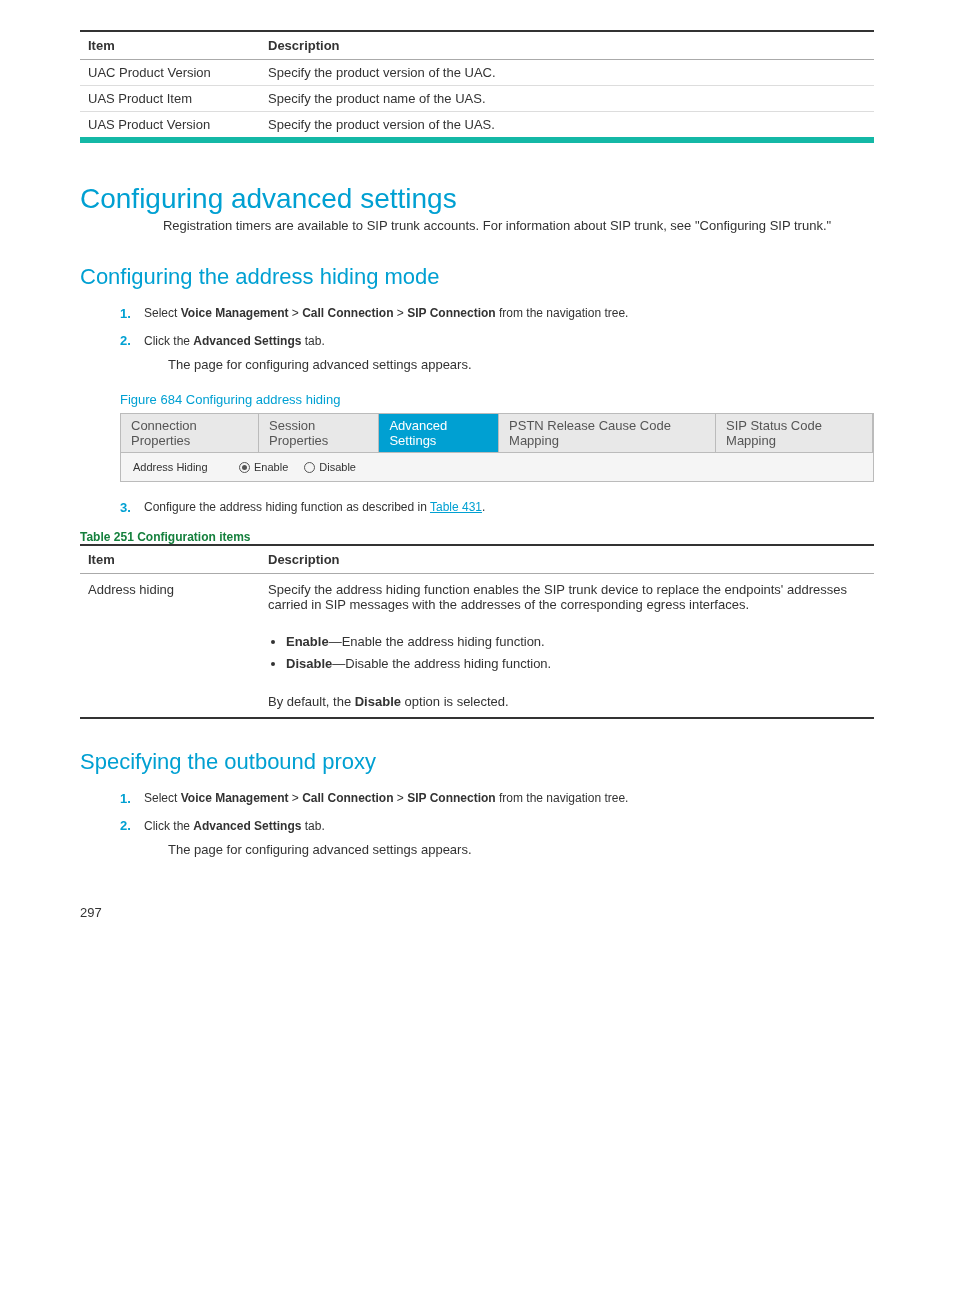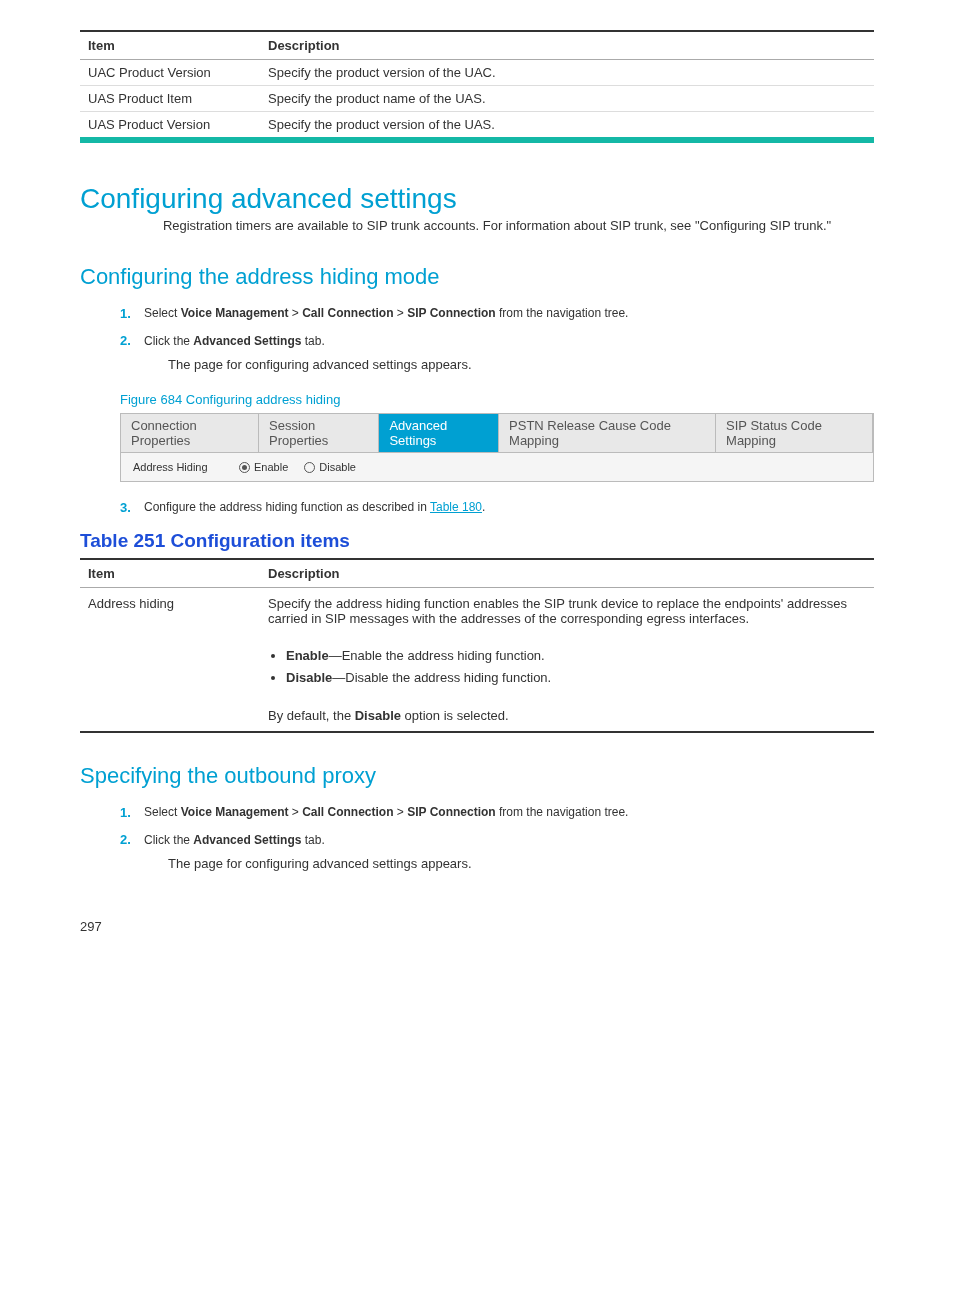--- a/index.html
+++ b/index.html
@@ -164,24 +164,23 @@
     .radio-circle.selected::after {
       content: '';
       width: 5px;
       height: 5px;
       border-radius: 50%;
       background: #555;
     }
 
     
     .table-caption {
-      font-size: 19px;
+      font-size: 12px;
       font-weight: bold;
-      color: #1d4ed8;
-      margin-bottom: 6px;
+      color: #15803d;
     }
     .data-table {
       width: 100%;
       border-collapse: collapse;
       border-top: 2px solid #333;
       border-bottom: 2px solid #333;
       margin-bottom: 30px;
     }
     .data-table th {
       text-align: left;
@@ -294,21 +293,21 @@
           <span>Disable</span>
         </div>
       </div>
   </div>
 </div>
 
 <div class="step-list">
   <div class="step-item">
     <span class="step-num">3.</span>
     <span class="step-text">
-      Configure the address hiding function as described in <span class="inline-link">Table 180</span><span>.</span>
+      Configure the address hiding function as described in <span class="inline-link">Table 431</span><span>.</span>
     </span>
   </div>
 </div>
 
 <div style="margin-top: 10px;">
   <div class="table-caption">Table 251 Configuration items</div>
   <table class="data-table">
     <thead>
       <tr>
         <th class="col-item">Item</th>

